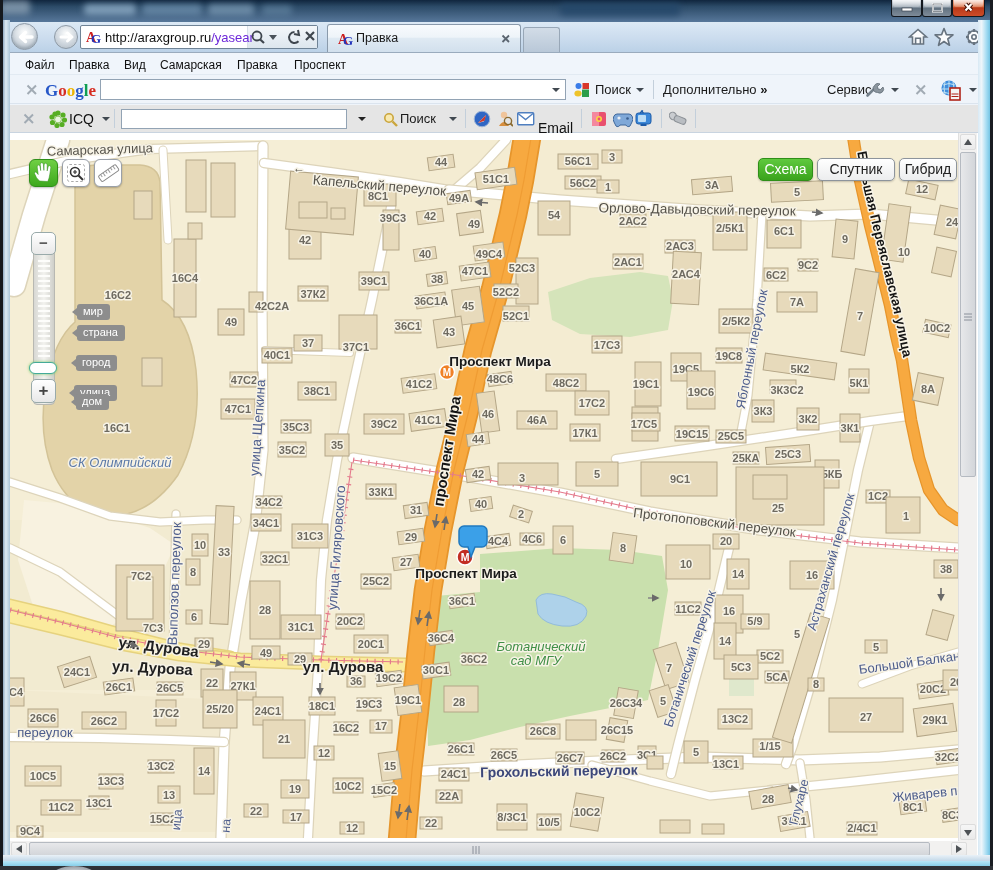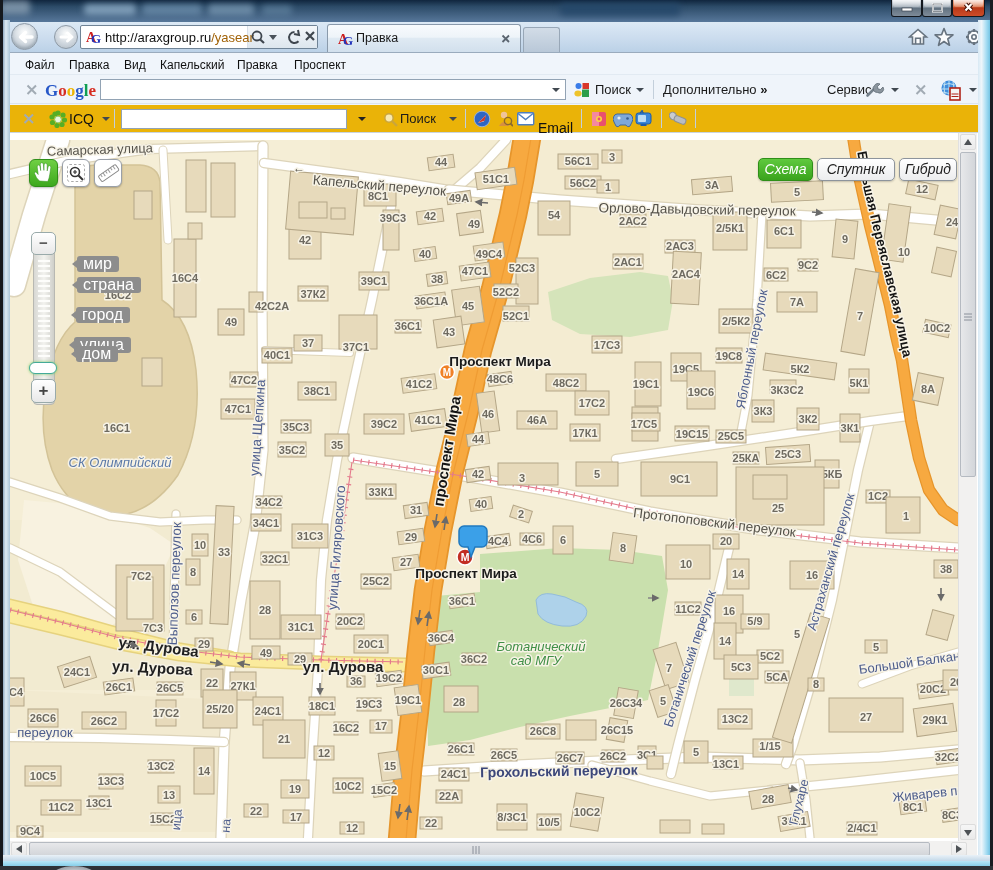--- a/index.html
+++ b/index.html
@@ -51,44 +51,44 @@
   border:1px solid #8a9aab; border-bottom:none; border-radius:3px 3px 0 0; z-index:34; }
 #tab2 { left:523px; top:27px; width:37px; height:25px;
   background:linear-gradient(180deg,#d2dce7,#b9c8d8); border:1px solid #98a7b7; border-bottom:none;
   border-radius:3px 3px 0 0; z-index:33; }
 
 #menurow { left:3px; top:52px; width:987px; height:23px; background:#f0f5fb; z-index:30;
   border-top:1px solid #9aabbd; border-bottom:1px solid #e2eaf2;text-decoration:underline; }
 .menuitem { position:absolute; top:5px; font-size:12px; color:#101010; }
 #grow { left:3px; top:76px; width:987px; height:28px; background:#eff4fa; z-index:30;
   border-bottom:1px solid #dbe4ee; }
-#icqrow { left:3px; top:105px; width:987px; height:28px; background:#eab308; z-index:30;
+#icqrow { left:3px; top:105px; width:987px; height:28px; background:#e5e5e5; z-index:30;
   border-bottom:1px solid #c9d4e0; }
 #pagegap { left:10px; top:133px; width:967px; height:7px; background:#fff; z-index:30; }
 .inputbox { position:absolute; background:#fff; border:1px solid #92a3b4; }
 .sep { position:absolute; width:1px; background:#c3cfdb; }
 .caret { position:absolute; width:0; height:0; border-left:4px solid transparent;
   border-right:4px solid transparent; border-top:4px solid #404850; }
 
 #maparea { left:10px; top:140px; width:948px; height:698px; z-index:10; background:#f5eed6; }
 
 #vscroll { left:958px; top:133px; width:19px; height:708px; background:#f2f1f0; z-index:35;
   border-left:1px solid #e0e0e0;}
 #hscroll { left:10px; top:841px; width:967px; height:16px; background:#f2f1f0; z-index:35; }
 .sbtn { position:absolute; background:linear-gradient(180deg,#f6f6f6,#eaeaea); border:1px solid #dcdcdc; border-radius:2px;}
 .sthumb { background:linear-gradient(90deg,#e7e8ea,#d3d6da); border:1px solid #b5bac1; border-radius:2px; position:absolute;}
 .sthumbh { background:linear-gradient(180deg,#e7e8ea,#d3d6da); border:1px solid #b5bac1; border-radius:2px; position:absolute;}
 
 .mapbtn { position:absolute; border-radius:6px; border:1px solid #9aa0a8; background:#fff; z-index:20;
   box-shadow:0 1px 2px rgba(0,0,0,.25); }
 .viewbtn { position:absolute; z-index:20; height:23px; border-radius:5px; font-size:14px; text-align:center;
   border:1px solid #8d949c; background:linear-gradient(180deg,#fff,#ecedee); color:#222; line-height:21px;
-  box-shadow:0 1px 2px rgba(0,0,0,.2);font-style:italic; }
-.ztag { position:absolute; z-index:20; background:#8d8d8d; color:#fff; font-size:16px; line-height:15px;
-  padding:0 7px 1px 6px; border-radius:3px; }
+  box-shadow:0 1px 2px rgba(0,0,0,.2); }
+.ztag { position:absolute; z-index:20; background:#8d8d8d; color:#fff; font-size:11px; line-height:15px;
+  padding:0 7px 1px 6px; border-radius:3px;margin-top:48px; }
 .ztag:before { content:""; position:absolute; left:-5px; top:4px; width:0; height:0;
   border-top:4px solid transparent; border-bottom:4px solid transparent; border-right:5px solid #8d8d8d; }
 </style></head>
 <body>
 
 <div class="abs" id="titlebar">
   <div class="smudge" style="left:84px;top:4px;width:52px;height:11px;background:rgba(150,180,205,.75)"></div>
   <div class="smudge" style="left:142px;top:4px;width:60px;height:11px;background:rgba(125,160,190,.6)"></div>
   <div class="smudge" style="left:208px;top:4px;width:46px;height:11px;background:rgba(150,180,205,.55)"></div>
   <div class="smudge" style="left:262px;top:5px;width:30px;height:10px;background:rgba(120,155,185,.45)"></div>
@@ -133,21 +133,21 @@
 <svg class="abs" style="left:14px;top:28px;z-index:36" width="70" height="18">
   <path d="M18 9 L7 9 M11.5 4.5 L6.5 9 L11.5 13.5" stroke="#fff" stroke-width="3.4" fill="none" stroke-linecap="round" stroke-linejoin="round"></path>
   <path d="M47 9 L57 9 M53.5 5 L58 9 L53.5 13" stroke="#fff" stroke-width="3" fill="none" stroke-linecap="round" stroke-linejoin="round"></path>
 </svg>
 <div class="abs" id="addrbar">
   <div id="addrgrey"></div>
   <svg width="16" height="16" style="position:absolute;left:4px;top:3px">
     <text x="1" y="13" font-family="Liberation Serif" font-size="14" font-weight="bold" fill="#cc2222">A</text>
     <text x="6" y="14" font-family="Liberation Serif" font-size="13" font-weight="bold" fill="#2233bb">G</text>
   </svg>
-  <div style="position:absolute;left:24px;top:4px;font-size:13px;color:#111">http://araxgroup.ru<span style="color:#a16207">/yasear</span></div>
+  <div style="position:absolute;left:24px;top:4px;font-size:13px;color:#111">http://araxgroup.ru<span style="color:#6d28d9">/yasear</span></div>
   <svg width="70" height="22" style="position:absolute;right:0;top:0">
     <circle cx="10" cy="10" r="4.5" fill="none" stroke="#3f464e" stroke-width="1.8"></circle>
     <path d="M13.2 13.5 L17 17" stroke="#3f464e" stroke-width="2.2"></path>
     <path d="M22 9 l8 0 l-4 5 z" fill="#4a525a"></path>
     <path d="M47.5 6 a5.5 5.5 0 1 0 4 9.3 M51 4 l1 5 l-5 -1" stroke="#3f464e" stroke-width="2" fill="none"></path>
     <path d="M59 6 l8 8 M67 6 l-8 8" stroke="#3f464e" stroke-width="2.2"></path>
   </svg>
 </div>
 <div class="abs" id="tab2"></div>
 <div class="abs" id="tab1">
@@ -177,21 +177,21 @@
         <path d="M71.6 4.4 l-2.1 2.1"></path>
         <path d="M62.5 13.5 l-2.1 2.1"></path>
       </g>
     </g>
 </svg>
 
 <div class="abs" id="menurow">
   <div class="menuitem" style="left:22px">Файл</div>
   <div class="menuitem" style="left:66px">Правка</div>
   <div class="menuitem" style="left:121px">Вид</div>
-  <div class="menuitem" style="left:157px">Капельский</div>
+  <div class="menuitem" style="left:157px">Самарская</div>
   <div class="menuitem" style="left:234px">Правка</div>
   <div class="menuitem" style="left:291px">Проспект</div>
 </div>
 
 <div class="abs" id="grow">
   <svg width="12" height="12" style="position:absolute;left:23px;top:8px">
       <path d="M1.5 1.5 L10 10 M10 1.5 L1.5 10" stroke="#a2abb4" stroke-width="2"></path>
     </svg>
   <div style="position:absolute;left:42px;top:5px;font-family:'Liberation Serif',serif;font-size:17px;font-weight:bold;letter-spacing:0px">
     <span style="color:#2858c8">G</span><span style="color:#d62d22">o</span><span style="color:#edb504">o</span><span style="color:#2858c8">g</span><span style="color:#109e53">l</span><span style="color:#d62d22">e</span></div>

